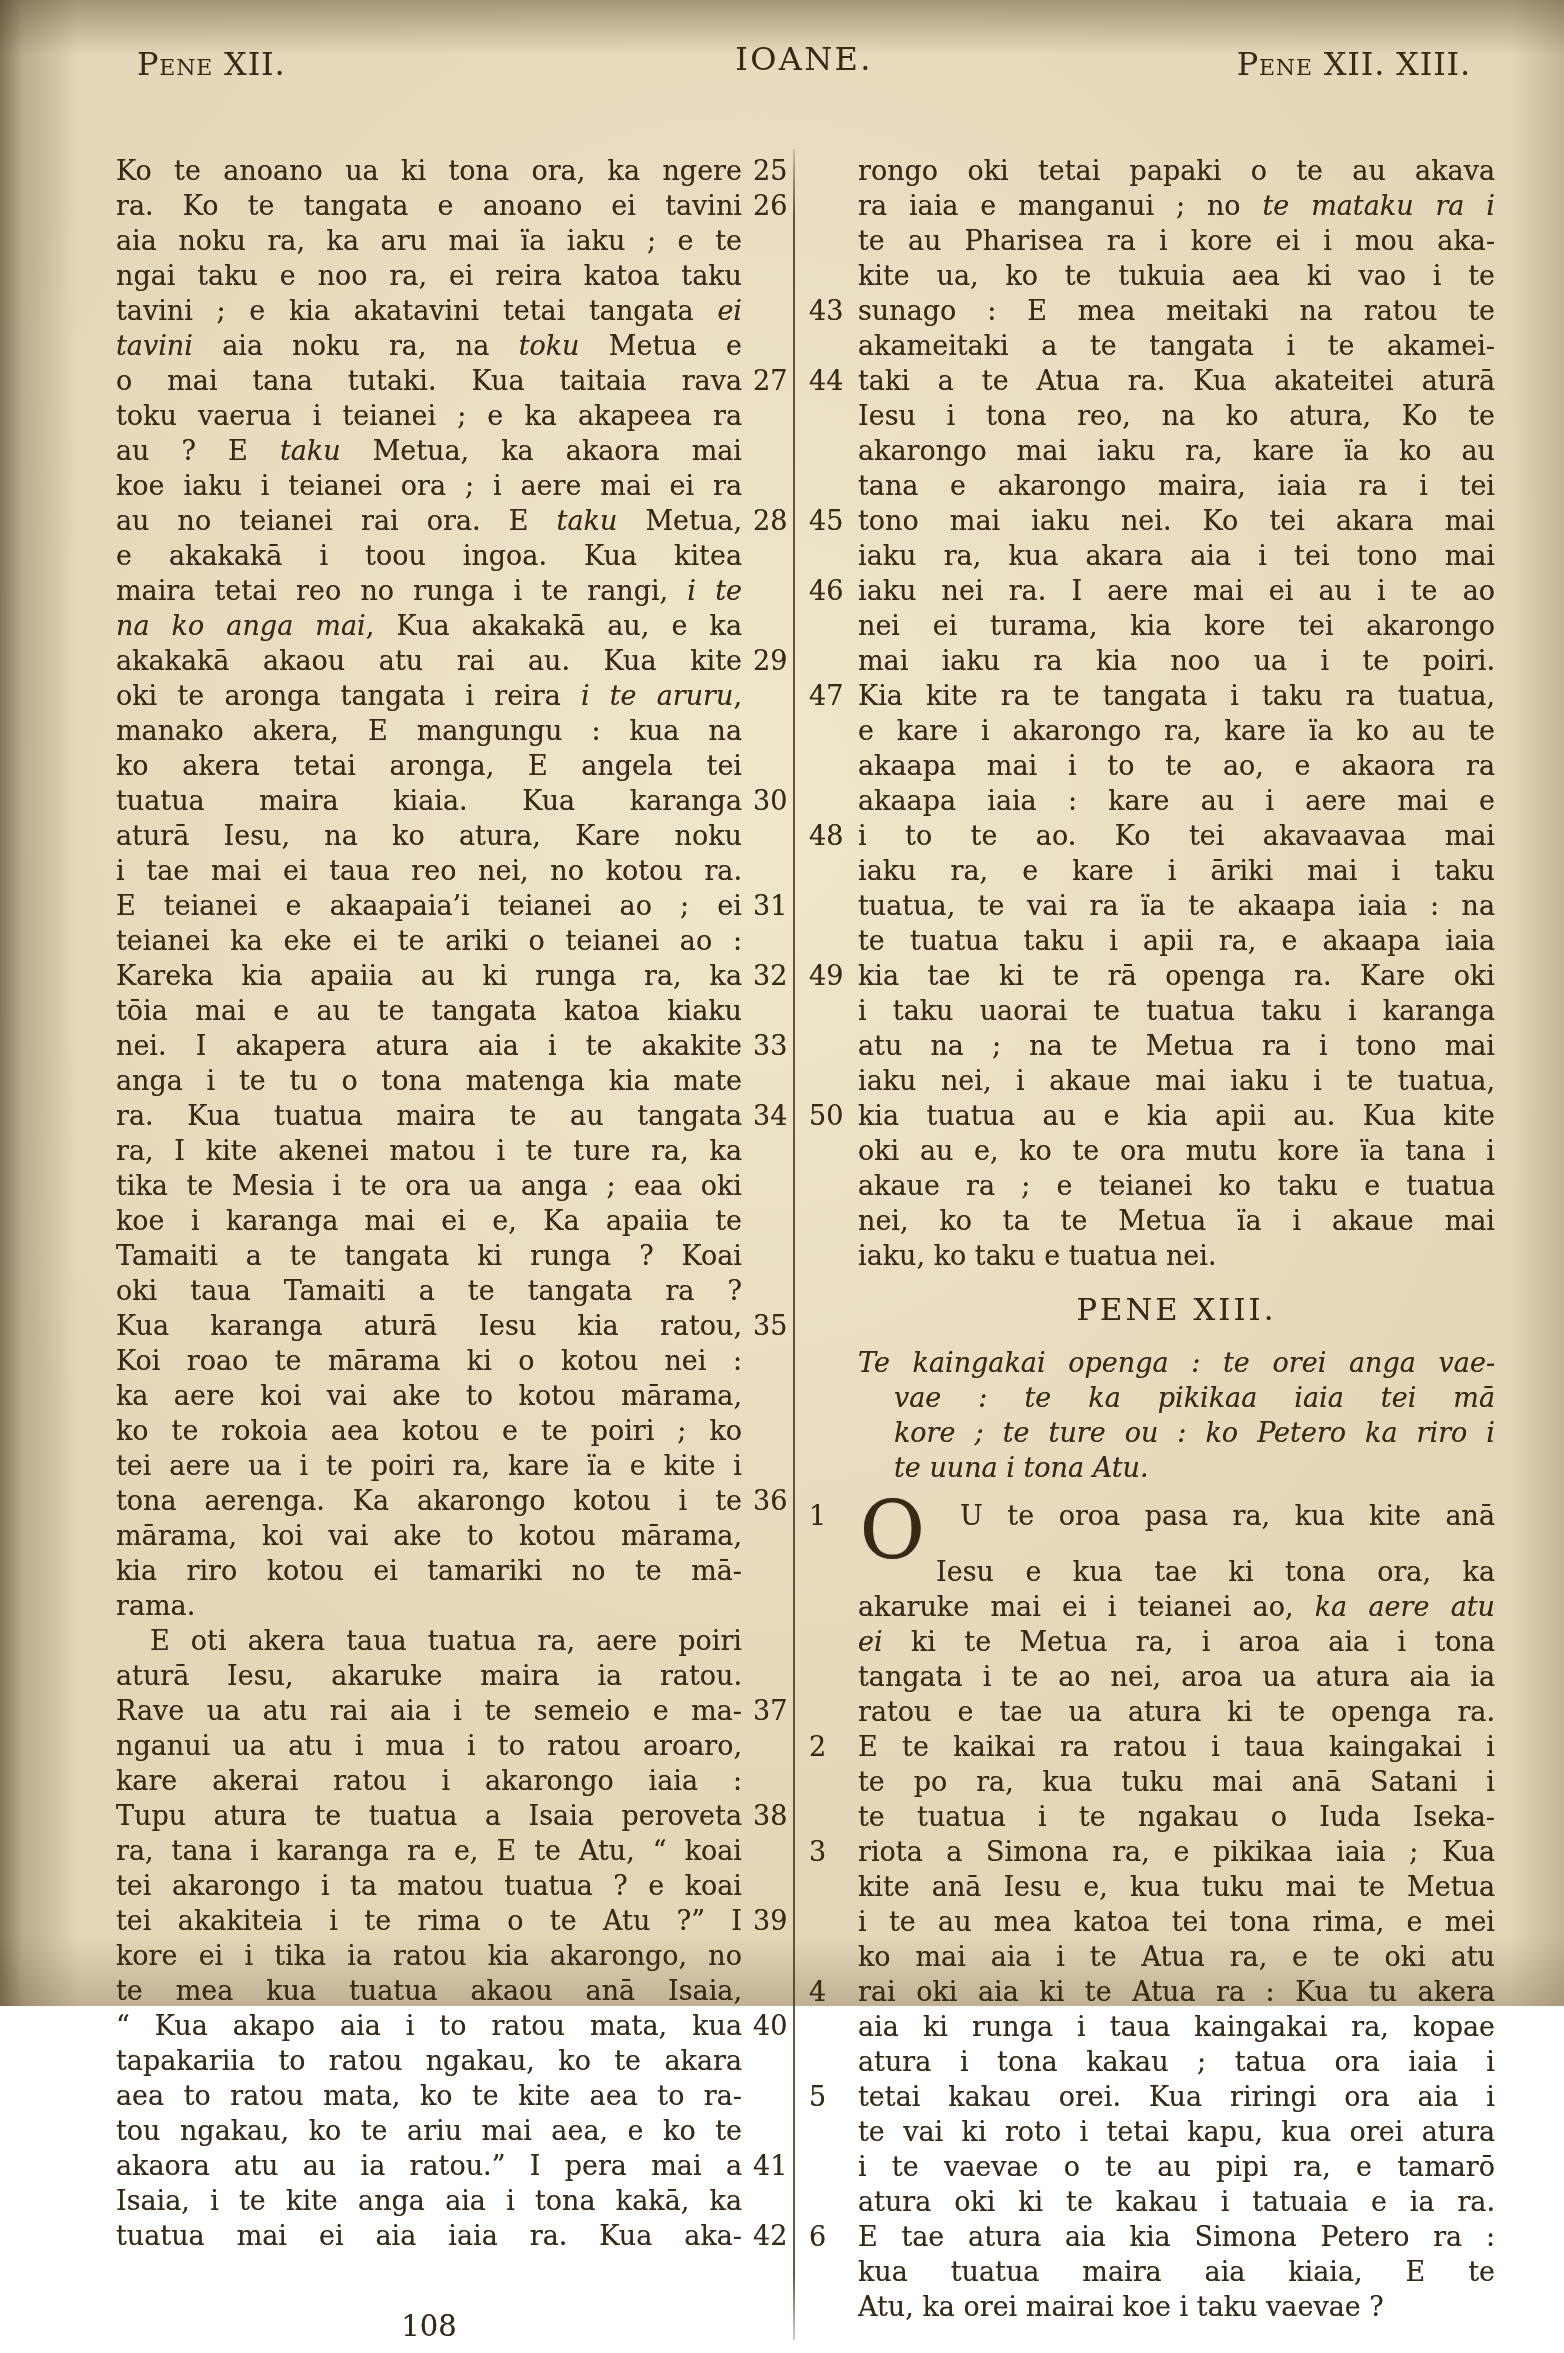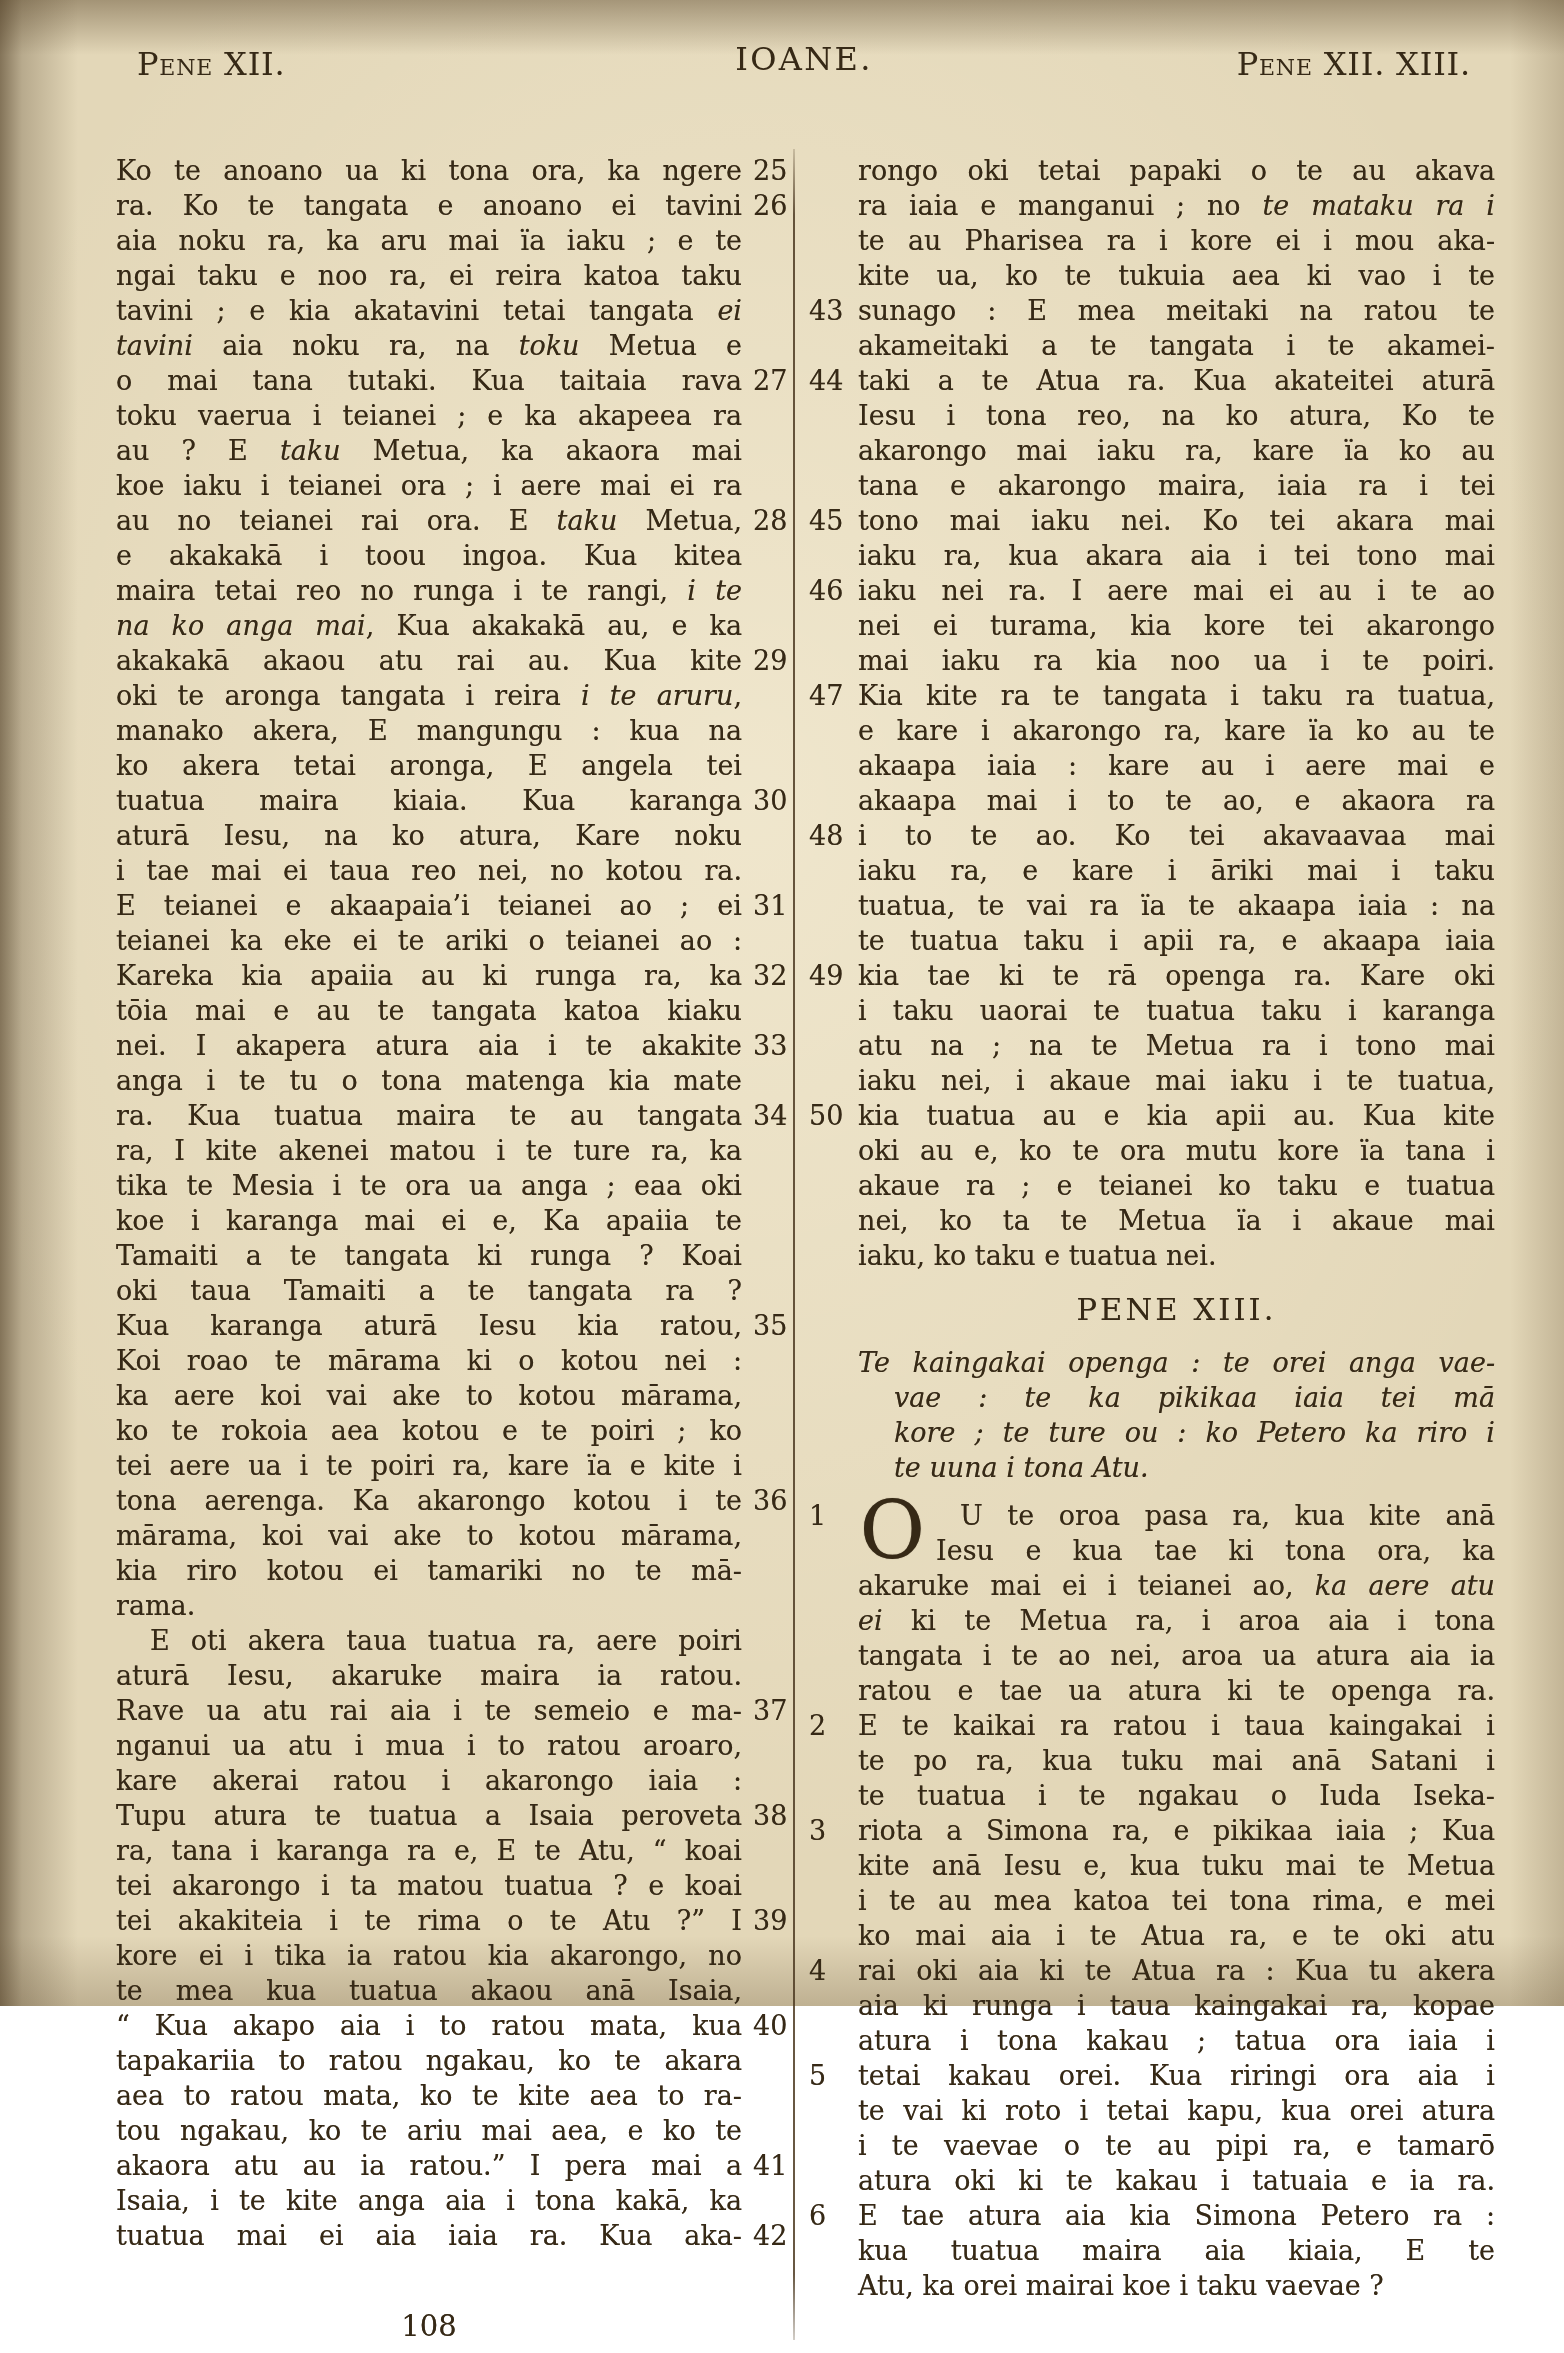--- a/index.html
+++ b/index.html
@@ -33,21 +33,21 @@
            background:linear-gradient(180deg, rgba(77,58,34,.2), rgba(77,58,34,.85) 3%, rgba(77,58,34,.85) 97%, rgba(77,58,34,.25));}
   .chapter-heading{height:36px;line-height:36px;margin:19px 0 17px 0;text-align:center;
                    font-size:30.5px;letter-spacing:3.1px;text-shadow:0 0 0.5px rgba(50,36,18,.55);}
   .summary{margin-bottom:12.5px;font-style:italic;}
   .summary .line{padding-left:36px;}
   .summary .line:first-child{padding-left:0;}
   .ch13-block{position:relative;}
   .dropcap{position:absolute;left:1.6px;top:-3.1px;font-size:80px;line-height:74px;
            font-weight:normal;text-shadow:0 0 0.8px rgba(50,36,18,.6);}
   .line.dc1{padding-left:102px;}
-  .line.dc2{padding-left:78px;}
+  .line.dc2{padding-left:78px;margin-top:21px;}
   .page-num{position:absolute;left:116px;width:626px;top:2308px;height:36px;line-height:36px;
             text-align:center;font-size:29px;text-shadow:0 0 0.5px rgba(50,36,18,.55);}
   i{font-style:italic;}
 </style>
 </head>
 <body>
 
 <div class="page">
   <div class="header">
     <span class="hl">Pene XII.</span>
@@ -129,22 +129,22 @@
       <div class="line">Iesu i tona reo, na ko atura, Ko te</div>
       <div class="line">akarongo mai iaku ra, kare ïa ko au</div>
       <div class="line">tana e akarongo maira, iaia ra i tei</div>
       <div class="line">tono mai iaku nei.  Ko tei akara mai<span class="vnum">45</span></div>
       <div class="line">iaku ra, kua akara aia i tei tono mai</div>
       <div class="line">iaku nei ra.  I aere mai ei au i te ao<span class="vnum">46</span></div>
       <div class="line">nei ei turama, kia kore tei akarongo</div>
       <div class="line">mai iaku ra kia noo ua i te poiri.</div>
       <div class="line">Kia kite ra te tangata i taku ra tuatua,<span class="vnum">47</span></div>
       <div class="line">e kare i akarongo ra, kare ïa ko au te</div>
+      <div class="line">akaapa mai i to te ao, e akaora ra</div>
       <div class="line">akaapa iaia :  kare au i aere mai e</div>
-      <div class="line">akaapa mai i to te ao, e akaora ra</div>
       <div class="line">i to te ao.  Ko tei akavaavaa mai<span class="vnum">48</span></div>
       <div class="line">iaku ra, e kare i āriki mai i taku</div>
       <div class="line">tuatua, te vai ra ïa te akaapa iaia :  na</div>
       <div class="line">te tuatua taku i apii ra, e akaapa iaia</div>
       <div class="line">kia tae ki te rā openga ra.  Kare oki<span class="vnum">49</span></div>
       <div class="line">i taku uaorai te tuatua taku i karanga</div>
       <div class="line">atu na ; na te Metua ra i tono mai</div>
       <div class="line">iaku nei, i akaue mai iaku i te tuatua,</div>
       <div class="line">kia tuatua au e kia apii au.  Kua kite<span class="vnum">50</span></div>
       <div class="line">oki au e, ko te ora mutu kore ïa tana i</div>

